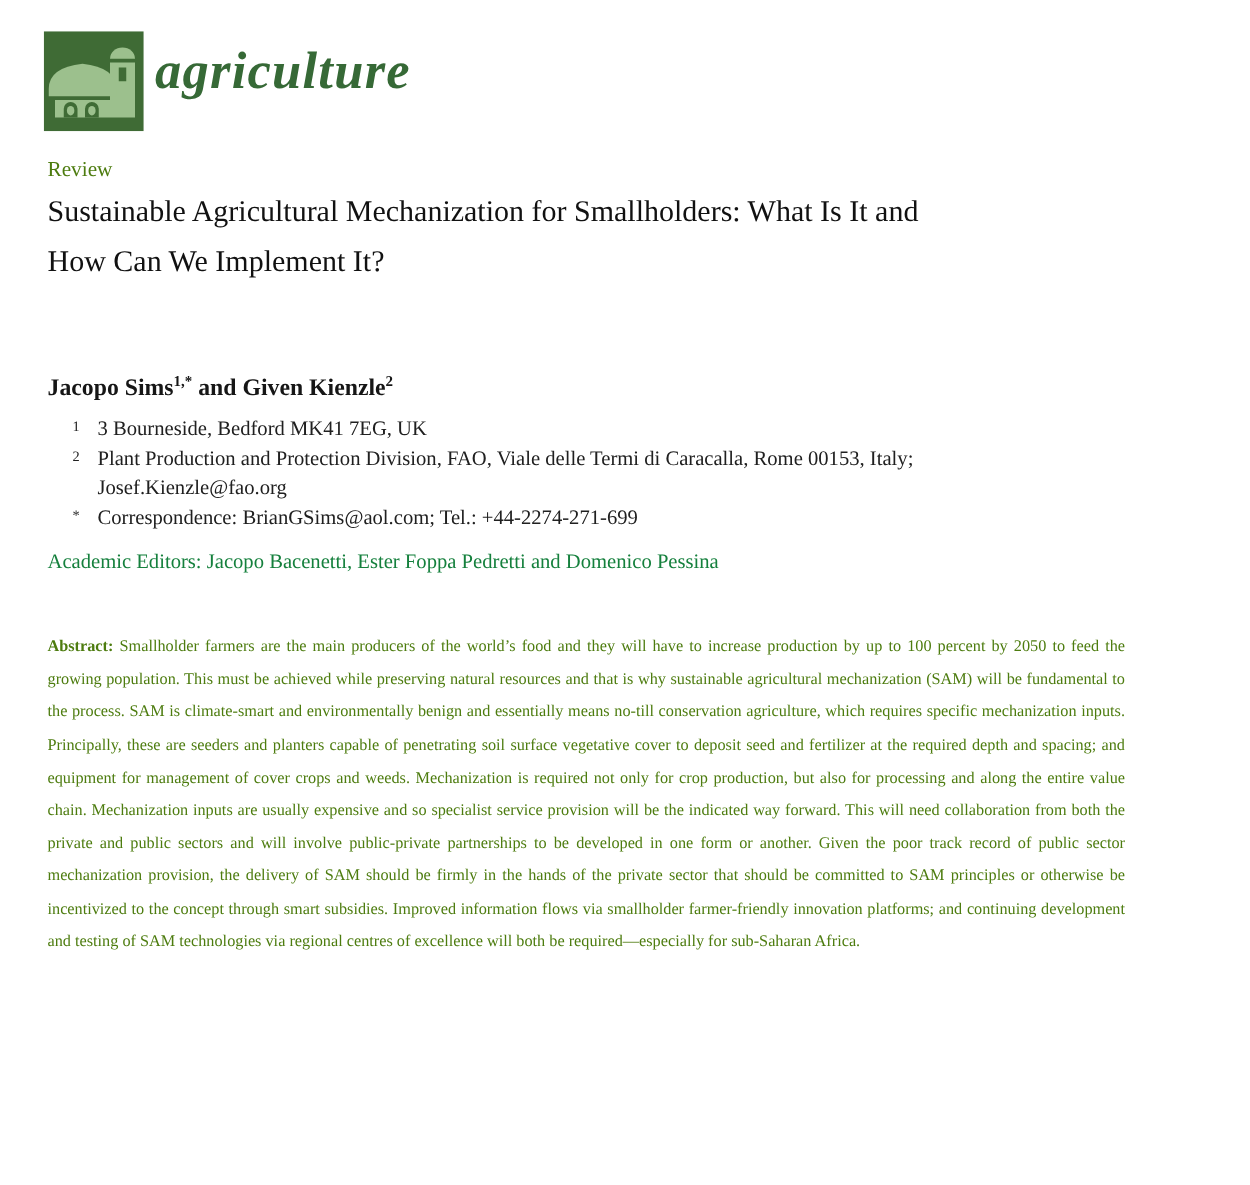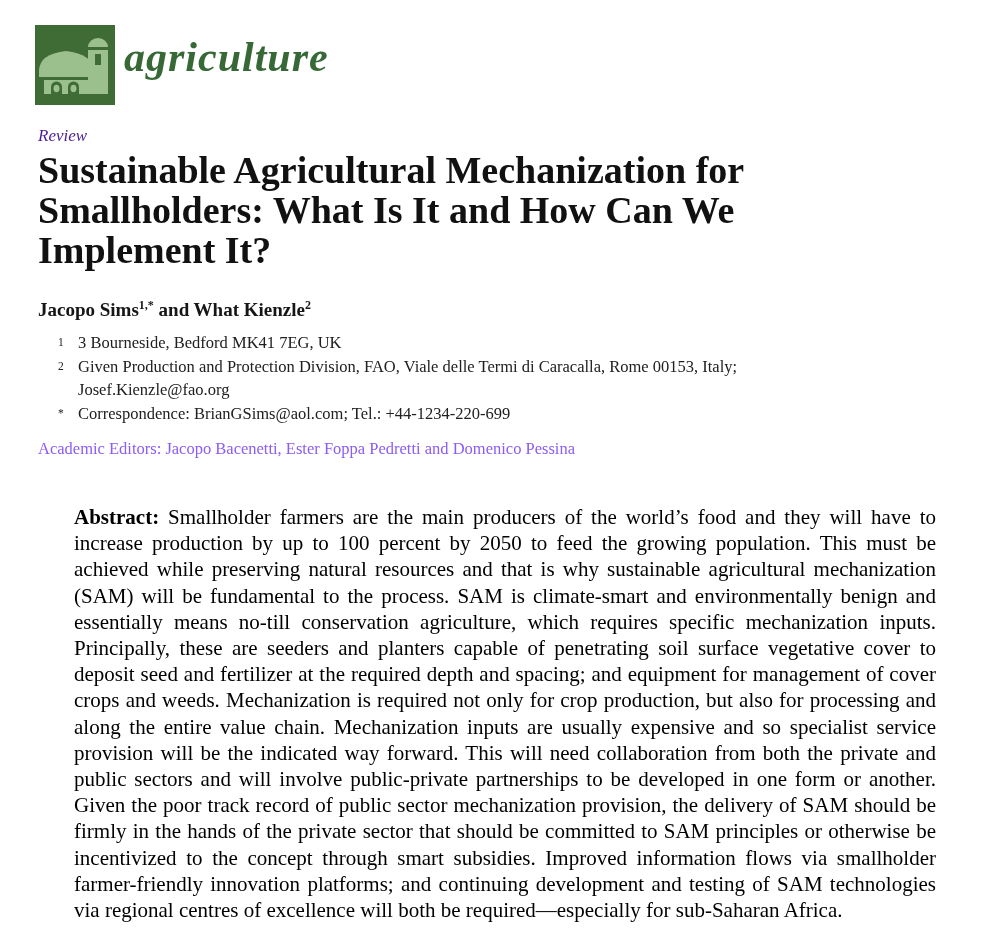--- a/index.html
+++ b/index.html
@@ -45,29 +45,28 @@
     font-size: 35px;
     fill: #2e4159;
     letter-spacing: 0.5px;
   }
 
   
   .article-type {
     position: absolute;
     left: 38px; top: 126px;
     font-size: 17px;
-    font-style: italic;
-    color: #4c1d95;
+    color: #4d7c0f;
   }
   .article-title {
     position: absolute;
     left: 38px; top: 150px;
     width: 712px;
-    font-size: 38px;
-    font-weight: bold;
+    font-size: 24px;
+    font-weight: normal;
     line-height: 40px;
     color: #111111;
   }
 
   
   .authors-line {
     position: absolute;
     left: 38px; top: 298px;
     font-size: 19px;
     font-weight: bold;
@@ -93,33 +92,32 @@
   }
   .aff-text { flex: 1; }
 
   
   .meta-block {
     position: absolute;
     left: 38px; top: 437px;
     width: 820px;
     font-size: 16.5px;
     line-height: 23.5px;
-    color: #8b5cf6;
+    color: #15803d;
   }
 
   
   .abstract-block {
     position: absolute;
     left: 38px; top: 504px;
     width: 862px;
-    font-size: 21px;
+    font-size: 13px;
     line-height: 26.2px;
     text-align: justify;
-    color: #000000;
-    margin-left: 36px;
+    color: #4d7c0f;
   }
   .abstract-label { font-weight: bold; }
 </style>
 </head>
 <body>
 
 <div class="page">
 
   <span class="journal-logo">
     <svg width="80" height="80" viewBox="0 0 80 80" xmlns="http://www.w3.org/2000/svg">
@@ -144,35 +142,35 @@
   </span>
 
   <div class="journal-name">agriculture</div>
 
 
   <div class="article-type">Review</div>
   <h1 class="article-title">Sustainable Agricultural Mechanization for Smallholders: What Is It and How Can We Implement It?</h1>
 
   <p class="authors-line">
     <span>Jacopo Sims</span><sup>1,*</sup>
-    <span>and What Kienzle</span><sup>2</sup>
+    <span>and Given Kienzle</span><sup>2</sup>
   </p>
 
   <div class="affiliations">
     <div class="aff-row">
       <span class="aff-marker">1</span>
       <span class="aff-text">3 Bourneside, Bedford MK41 7EG, UK</span>
     </div>
     <div class="aff-row">
       <span class="aff-marker">2</span>
-      <span class="aff-text">Given Production and Protection Division, FAO, Viale delle Termi di Caracalla, Rome 00153, Italy; Josef.Kienzle@fao.org</span>
+      <span class="aff-text">Plant Production and Protection Division, FAO, Viale delle Termi di Caracalla, Rome 00153, Italy; Josef.Kienzle@fao.org</span>
     </div>
     <div class="aff-row">
       <span class="aff-marker">*</span>
-      <span class="aff-text">Correspondence: BrianGSims@aol.com; Tel.: +44-1234-220-699</span>
+      <span class="aff-text">Correspondence: BrianGSims@aol.com; Tel.: +44-2274-271-699</span>
     </div>
   </div>
 
   <div class="meta-block">
     <div>Academic Editors: Jacopo Bacenetti, Ester Foppa Pedretti and Domenico Pessina</div>
   </div>
 
   <p class="abstract-block">
     <span class="abstract-label">Abstract:</span>
     <span>Smallholder farmers are the main producers of the world’s food and they will have to increase production by up to 100 percent by 2050 to feed the growing population. This must be achieved while preserving natural resources and that is why sustainable agricultural mechanization (SAM) will be fundamental to the process. SAM is climate-smart and environmentally benign and essentially means no-till conservation agriculture, which requires specific mechanization inputs. Principally, these are seeders and planters capable of penetrating soil surface vegetative cover to deposit seed and fertilizer at the required depth and spacing; and equipment for management of cover crops and weeds. Mechanization is required not only for crop production, but also for processing and along the entire value chain. Mechanization inputs are usually expensive and so specialist service provision will be the indicated way forward. This will need collaboration from both the private and public sectors and will involve public-private partnerships to be developed in one form or another. Given the poor track record of public sector mechanization provision, the delivery of SAM should be firmly in the hands of the private sector that should be committed to SAM principles or otherwise be incentivized to the concept through smart subsidies. Improved information flows via smallholder farmer-friendly innovation platforms; and continuing development and testing of SAM technologies via regional centres of excellence will both be required—especially for sub-Saharan Africa.</span>

